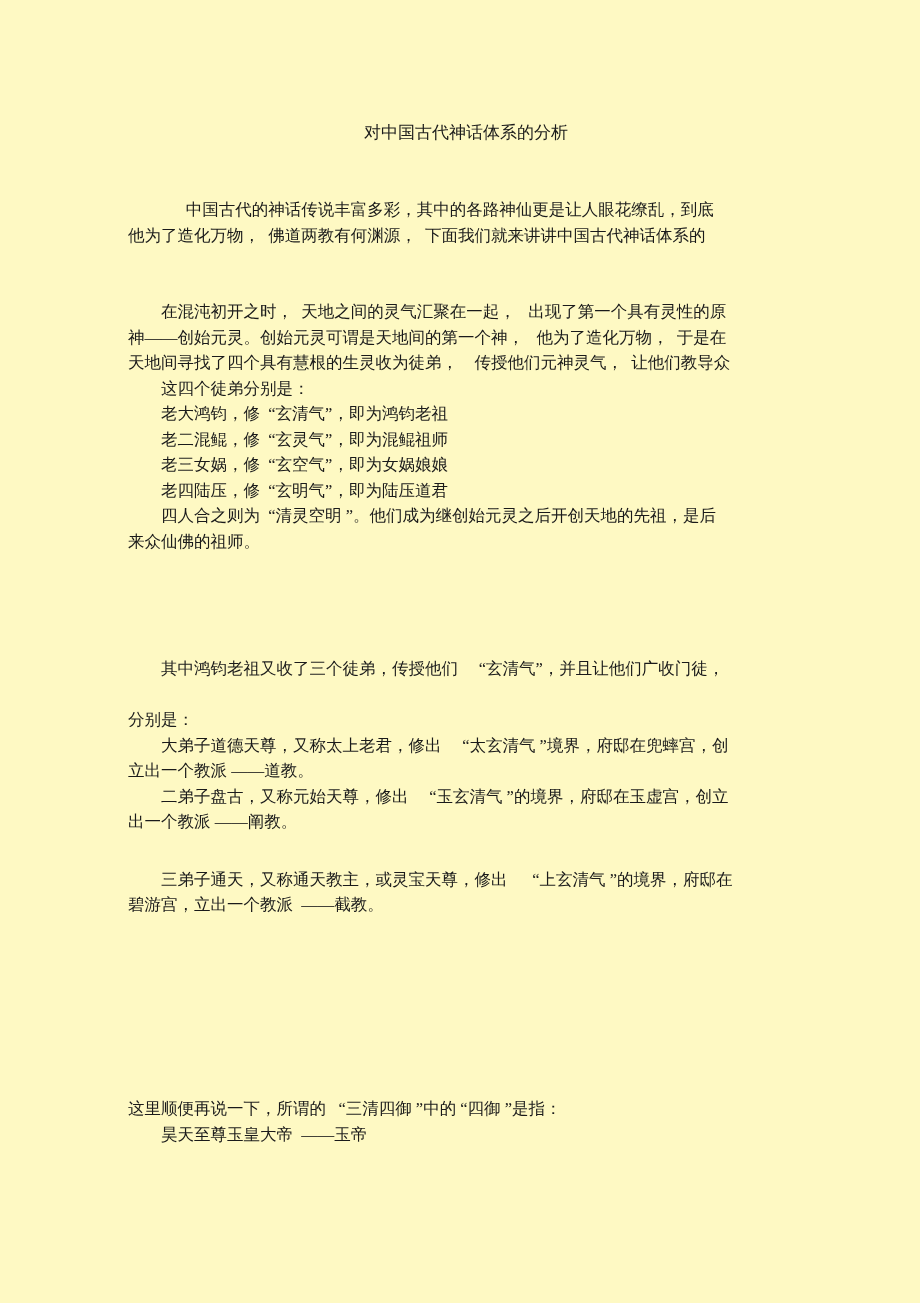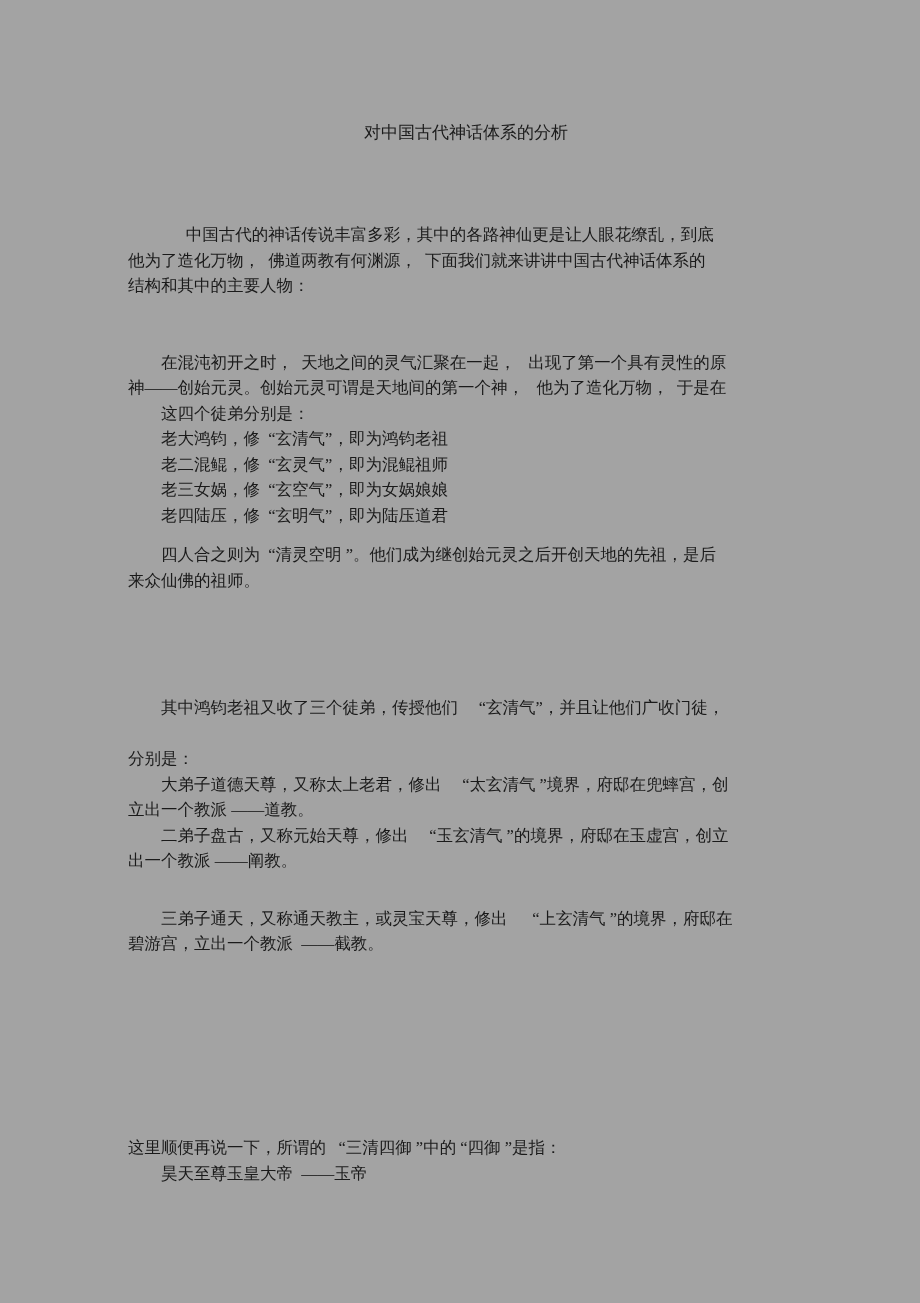--- a/index.html
+++ b/index.html
@@ -4,21 +4,21 @@
 <style>
   html, body {
     margin: 0;
     padding: 0;
     background: #ffffff;
   }
   .page {
     position: relative;
     width: 920px;
     height: 1303px;
-    background: #a3a3a3;
+    background: #fef9c3;
     overflow: hidden;
     font-family: "Liberation Serif", "DejaVu Serif", serif;
     color: #1a1a1a;
   }
   .content {
     position: absolute;
     left: 128px;
     right: 116px;
     top: 120px;
   }
@@ -36,34 +36,34 @@
     overflow: visible;
   }
 </style>
 </head>
 <body>
 
 <div class="page">
   <div class="content">
     <div class="doc-title">对中国古代神话体系的分析</div>
     <div>
-        <div class="block" style="margin-top: 76px;">
+        <div class="block" style="margin-top: 51px;">
           <div class="line" style="padding-left: 57.75px;">中国古代的神话传说丰富多彩，其中的各路神仙更是让人眼花缭乱，到底</div>
           <div class="line" style="padding-left: 0px;">他为了造化万物，  佛道两教有何渊源，  下面我们就来讲讲中国古代神话体系的</div>
-          <div class="line" style="padding-left: 0px;">结构和其中的主要人物：</div>
         </div>
         <div class="block" style="margin-top: 51px;">
           <div class="line" style="padding-left: 33px;">在混沌初开之时，  天地之间的灵气汇聚在一起，   出现了第一个具有灵性的原</div>
           <div class="line" style="padding-left: 0px;">神——创始元灵。创始元灵可谓是天地间的第一个神，   他为了造化万物，  于是在</div>
+          <div class="line" style="padding-left: 0px;">天地间寻找了四个具有慧根的生灵收为徒弟，    传授他们元神灵气，  让他们教导众</div>
           <div class="line" style="padding-left: 33px;">这四个徒弟分别是：</div>
           <div class="line" style="padding-left: 33px;">老大鸿钧，修  “玄清气”，即为鸿钧老祖</div>
           <div class="line" style="padding-left: 33px;">老二混鲲，修  “玄灵气”，即为混鲲祖师</div>
           <div class="line" style="padding-left: 33px;">老三女娲，修  “玄空气”，即为女娲娘娘</div>
           <div class="line" style="padding-left: 33px;">老四陆压，修  “玄明气”，即为陆压道君</div>
-          <div class="line" style="padding-left: 33px; margin-top: 14px;">四人合之则为  “清灵空明 ”。他们成为继创始元灵之后开创天地的先祖，是后</div>
+          <div class="line" style="padding-left: 33px;">四人合之则为  “清灵空明 ”。他们成为继创始元灵之后开创天地的先祖，是后</div>
           <div class="line" style="padding-left: 0px;">来众仙佛的祖师。</div>
         </div>
         <div class="block" style="margin-top: 102px;">
           <div class="line" style="padding-left: 33px;">其中鸿钧老祖又收了三个徒弟，传授他们     “玄清气”，并且让他们广收门徒，</div>
         </div>
         <div class="block" style="margin-top: 25.5px;">
           <div class="line" style="padding-left: 0px;">分别是：</div>
           <div class="line" style="padding-left: 33px;">大弟子道德天尊，又称太上老君，修出     “太玄清气 ”境界，府邸在兜蟀宫，创</div>
           <div class="line" style="padding-left: 0px;">立出一个教派 ——道教。</div>
           <div class="line" style="padding-left: 33px;">二弟子盘古，又称元始天尊，修出     “玉玄清气 ”的境界，府邸在玉虚宫，创立</div>

